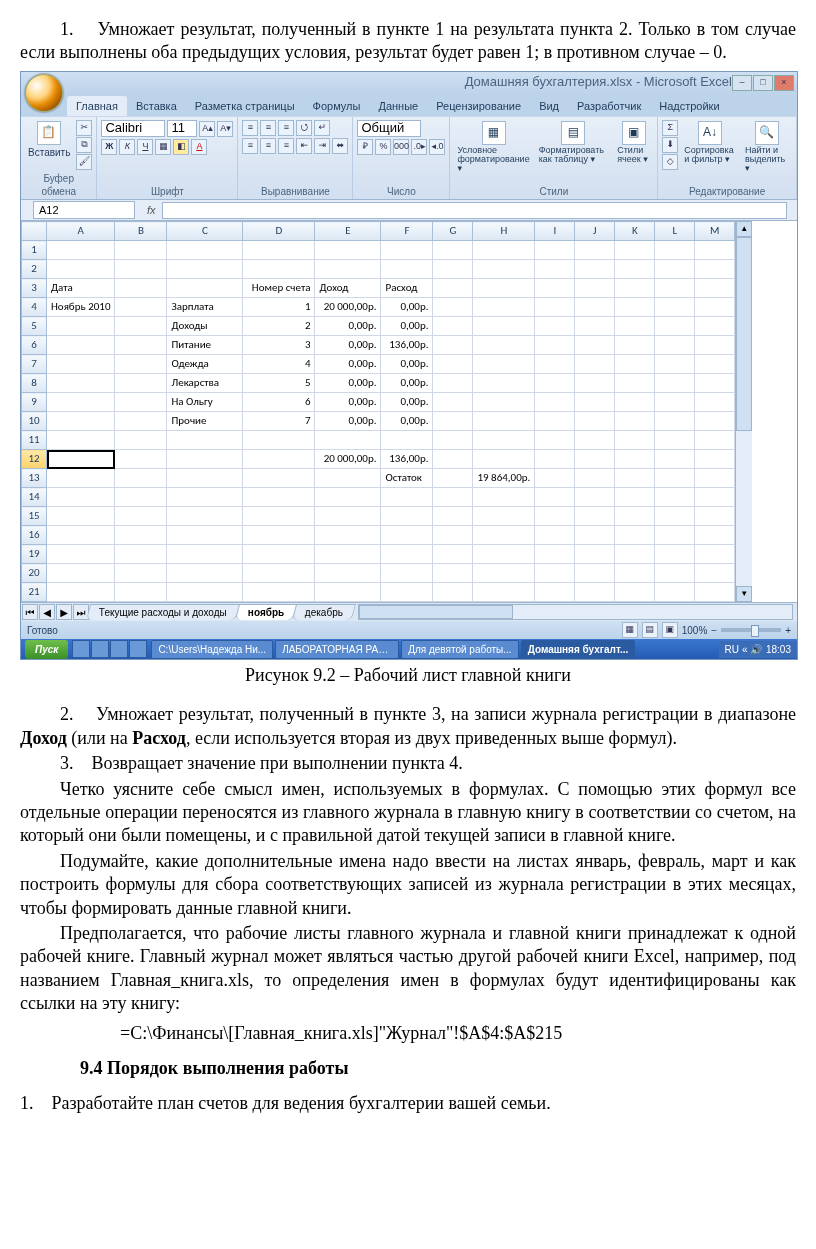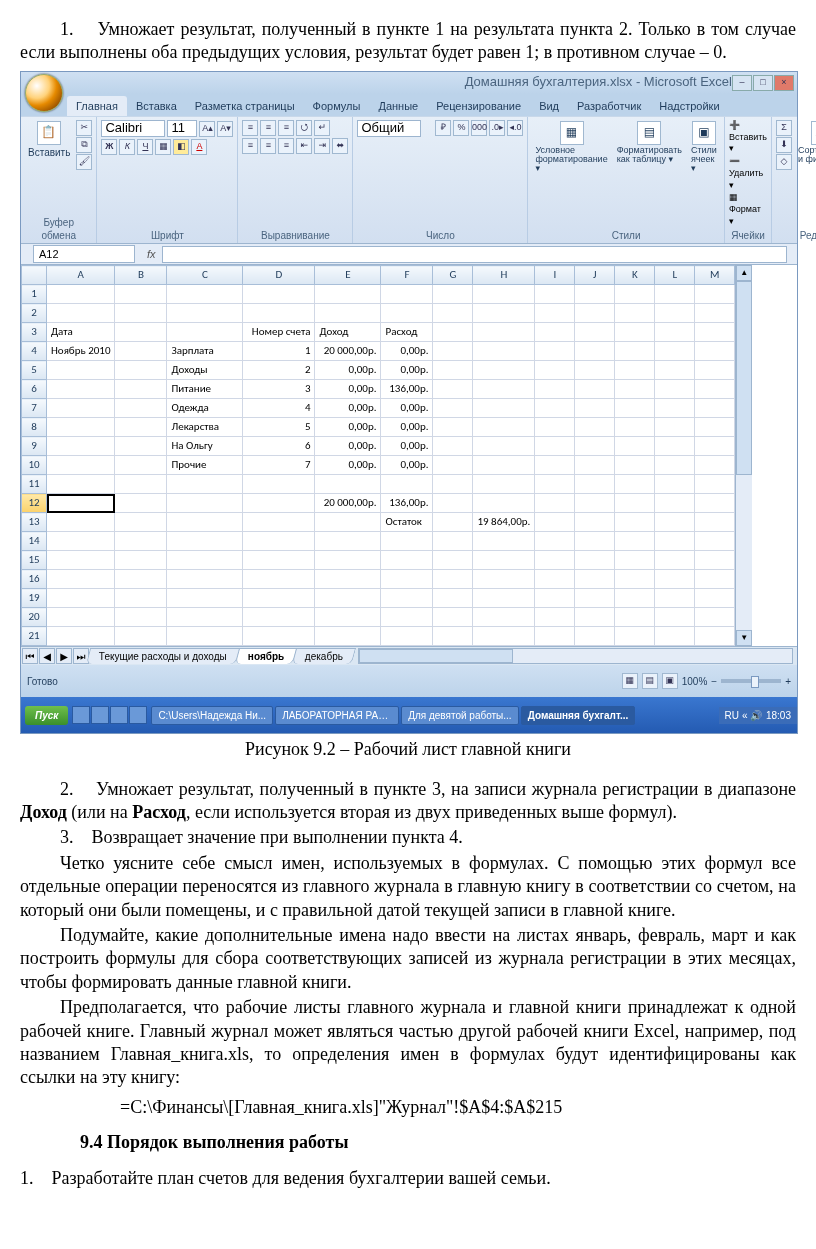--- a/index.html
+++ b/index.html
@@ -43,26 +43,26 @@
   .ra{text-align:right;}
   .sel-cell { outline:2px solid #000; outline-offset:-2px;}
   .sheet-tabs { background:#dbe7f3; display:flex; align-items:center; height:18px; font-size:10px; border-top:1px solid #9db5cf;}
   .sheet-tabs .nav { display:flex; gap:0;}
   .sheet-tabs .nav span{ width:14px;height:14px;border:1px solid #9db5cf;background:#e4ecf7;display:flex;align-items:center;justify-content:center;margin-left:1px;}
   .sheet-tabs .tab { padding:1px 10px; border:1px solid #9db5cf; border-bottom:none; background:#e4ecf7; margin-left:-1px; border-radius:0 0 6px 6px; transform:skew(-15deg);}
   .sheet-tabs .tab span{display:inline-block;transform:skew(15deg);}
   .sheet-tabs .tab.active { background:#fff; font-weight:bold;}
   .sheet-tabs .scroll-h { flex:1; margin:0 4px; height:14px; background:#e4ecf7; border:1px solid #9db5cf; position:relative;}
   .sheet-tabs .scroll-h .thumb{position:absolute;left:0;width:35%;top:0;bottom:0;background:#cfe0f2;border:1px solid #9db5cf;}
-  .status-bar { background:linear-gradient(#cfe0f2,#bcd3ea); height:32px; display:flex; align-items:center; justify-content:space-between; padding:0 6px; font-size:10px; color:#1f3b5a;}
+  .status-bar { background:linear-gradient(#cfe0f2,#bcd3ea); height:18px; display:flex; align-items:center; justify-content:space-between; padding:0 6px; font-size:10px; color:#1f3b5a;}
   .status-bar .zoom { display:flex; align-items:center; gap:4px;}
   .status-bar .zoom .track{width:60px;height:4px;background:#9db5cf;position:relative;}
   .status-bar .zoom .track .t{position:absolute;left:50%;top:-3px;width:6px;height:10px;background:#eaf2fb;border:1px solid #7a99c0;}
 
-  .taskbar { background:linear-gradient(#3a77d0,#245bb2); height:36px; display:flex; align-items:center; font-size:10px; color:#fff;justify-content:flex-end;}
+  .taskbar { background:linear-gradient(#3a77d0,#245bb2); height:20px; display:flex; align-items:center; font-size:10px; color:#fff;justify-content:flex-end;}
   .taskbar .start { background:linear-gradient(#6fbf4b,#3a8f2a); padding:3px 10px; border-radius:3px; margin:0 4px; font-weight:bold; font-style:italic;}
   .taskbar .ql { display:flex; gap:1px; margin-right:4px;}
   .taskbar .ql span{width:16px;height:16px;background:#6a99d8;border:1px solid #2a5aa0;display:inline-block;}
   .taskbar .task { background:#5a8bd0; border:1px solid #2a5aa0; padding:2px 6px; margin-right:2px; border-radius:2px; max-width:110px; overflow:hidden; white-space:nowrap; text-overflow:ellipsis;}
   .taskbar .task.active { background:#2a5aa0; font-weight:bold;}
   .taskbar .tray { margin-left:auto; display:flex; align-items:center; gap:3px; background:#3a6cb8; padding:2px 6px;}
   .scroll-v { width:16px; background:#e4ecf7; border-left:1px solid #9db5cf; display:flex; flex-direction:column;}
   .scroll-v span{height:14px;border:1px solid #9db5cf;background:#cfe0f2;display:flex;align-items:center;justify-content:center;font-size:8px;}
   .scroll-v .well{flex:1;background:#e4ecf7;position:relative;}
   .scroll-v .vthumb{position:absolute;top:0;left:0;right:0;height:55%;background:#cfe0f2;border:1px solid #9db5cf;}
@@ -149,21 +149,21 @@
             <span class="mini">≡</span>
             <span class="mini">≡</span>
           <span class="mini">⇤</span>
             <span class="mini">⇥</span>
           <span class="mini">⬌</span>
         </div>
       </div>
       <div class="rgroup-label">Выравнивание</div>
     </div>
     <div class="rgroup">
-      <div class="rgroup-body" style="flex-direction:row;gap:14px">
+      <div class="rgroup-body" style="flex-direction:column;gap:2px">
         <span class="inp" style="width:56px">Общий</span>
         <div class="small-row">
           <span class="mini">₽</span>
           <span class="mini">%</span>
           <span class="mini">000</span>
           <span class="mini">.0▸</span>
           <span class="mini">◂.0</span>
         </div>
       </div>
       <div class="rgroup-label">Число</div>
@@ -177,28 +177,20 @@
         <div class="big-btn">
             <div class="ico">▤</div>
             <span style="font-size:9px;line-height:1">Форматировать как таблицу ▾</span>
           </div>
         <div class="big-btn">
             <div class="ico">▣</div>
             <span style="font-size:9px;line-height:1">Стили ячеек ▾</span>
           </div>
       </div>
       <div class="rgroup-label">Стили</div>
-    </div>
-    <div class="rgroup">
-      <div class="rgroup-body" style="flex-direction:column;gap:1px;font-size:9px">
-        <div>➕ <span>Вставить ▾</span></div>
-        <div>➖ <span>Удалить ▾</span></div>
-        <div>▦ <span>Формат ▾</span></div>
-      </div>
-      <div class="rgroup-label">Ячейки</div>
     </div>
     <div class="rgroup">
       <div class="rgroup-body">
         <div style="display:flex;flex-direction:column;gap:1px;font-size:10px">
           <span class="mini">Σ</span>
           <span class="mini">⬇</span>
           <span class="mini">◇</span>
         </div>
         <div class="big-btn">
             <div class="ico">A↓</div>

